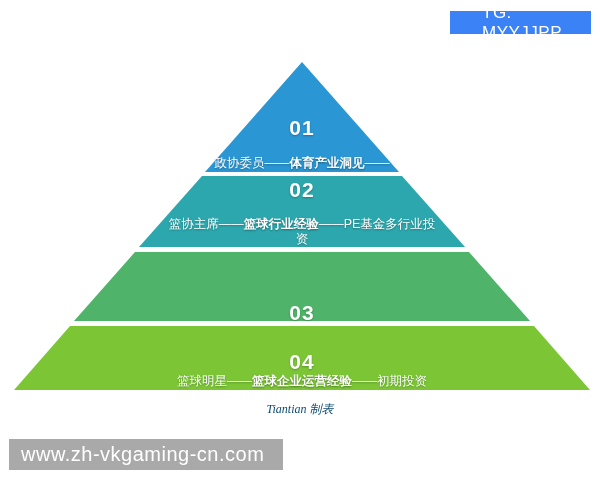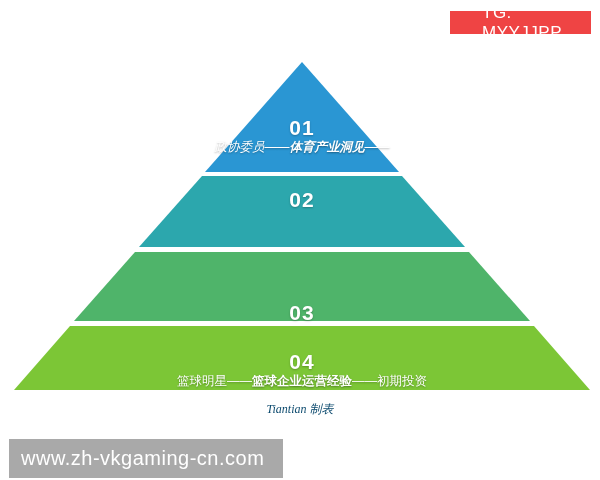--- a/index.html
+++ b/index.html
@@ -13,46 +13,50 @@
            text-shadow:0 1px 2px rgba(0,0,0,0.25);text-align:center;}
   .lvl-line{font-size:12.5px;line-height:15px;white-space:nowrap;
             text-shadow:0 1px 2px rgba(0,0,0,0.30);}
   .lvl-line .b{font-weight:700;text-shadow:0 1px 2px rgba(0,0,0,0.40);}
   .caption{position:absolute;left:300px;top:401px;transform:translateX(-50%);
            font-family:"Liberation Serif","DejaVu Serif",serif;font-style:italic;
            font-size:12px;color:#0c4a6e;white-space:nowrap;}
   .badge{position:absolute;display:flex;align-items:center;color:#ffffff;box-sizing:border-box;}
   .badge-top{left:450px;top:11px;width:141px;height:23px;background:#a9a9a9;
              font-size:17px;padding-left:6px;letter-spacing:0.5px;}
-  .badge-bottom{left:9px;top:439px;width:274px;height:39px;background:#a9a9a9;
+  .badge-bottom{left:9px;top:439px;width:274px;height:31px;background:#a9a9a9;
                 font-size:20px;padding-left:12px;letter-spacing:0.5px;}
 </style>
 </head>
 <body>
 
 <div class="canvas">
 
   <div class="shape" style="clip-path: polygon(302px 62px, 399px 172px, 205px 172px); background: rgb(42, 150, 211);"></div>
   <div class="shape" style="clip-path: polygon(202px 176px, 402px 176px, 465px 247px, 139px 247px); background: rgb(44, 167, 173);"></div>
   <div class="shape" style="clip-path: polygon(135px 252px, 469px 252px, 530px 321px, 74px 321px); background: rgb(79, 180, 106);"></div>
   <div class="shape" style="clip-path: polygon(70px 326px, 534px 326px, 590px 390px, 14px 390px); background: rgb(124, 198, 54);"></div>
 
   <div class="lvl-text lvl-num" style="top:117px;">01</div>
-  <div class="lvl-text" style="top:140px;font-style:italic;">
+  <div class="lvl-text" style="top:156px;">
     <div class="lvl-line"><span>政协委员——</span><span class="b">体育产业洞见</span><span>——</span></div>
   </div>
 
-  <div class="lvl-text lvl-num" style="top:189px;">02</div>
+  <div class="lvl-text lvl-num" style="top:179px;">02</div>
+  <div class="lvl-text" style="top:217px;">
+    <div class="lvl-line"><span>篮协主席——</span><span class="b">篮球行业经验</span><span>——PE基金多行业投</span></div>
+    <div class="lvl-line hide-if-empty">资</div>
+  </div>
 
   <div class="lvl-text lvl-num" style="top:277px;margin-top:25px;">03</div>
 
   <div class="lvl-text lvl-num" style="top:351px;">04</div>
   <div class="lvl-text" style="top:374px;">
     <div class="lvl-line"><span>篮球明星——</span><span class="b">篮球企业运营经验</span><span>——初期投资</span></div>
 
   </div>
 
   <div class="caption">Tiantian 制表</div>
 
-  <div class="badge badge-top" style="background: #ef4444; padding-left: 32px;">TG: MYYJJPP</div>
+  <div class="badge badge-top" style="background: #3b82f6; padding-left: 32px;">TG: MYYJJPP</div>
   <div class="badge badge-bottom" style="background: rgb(169, 169, 169);">www.zh-vkgaming-cn.com</div>
 
 </div>
 
 </body></html>

